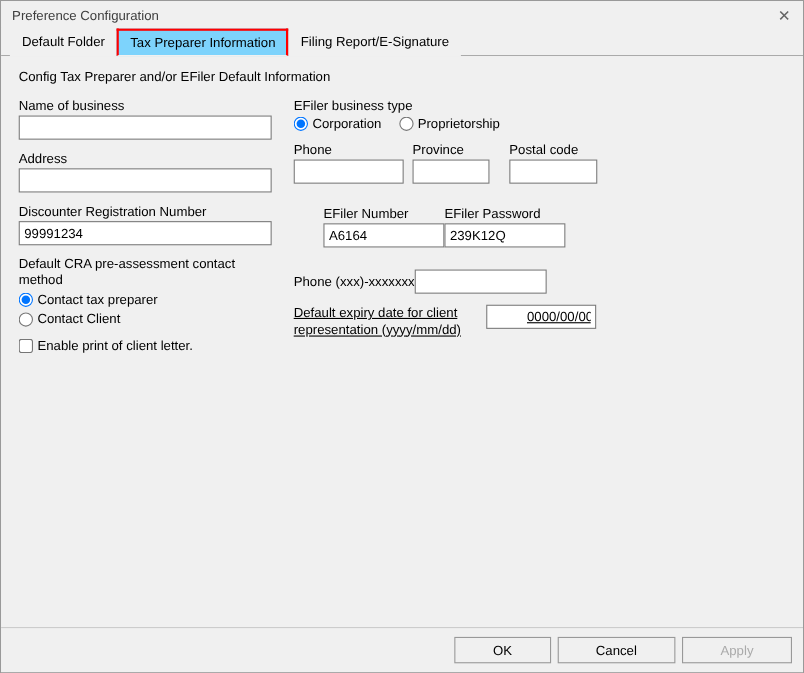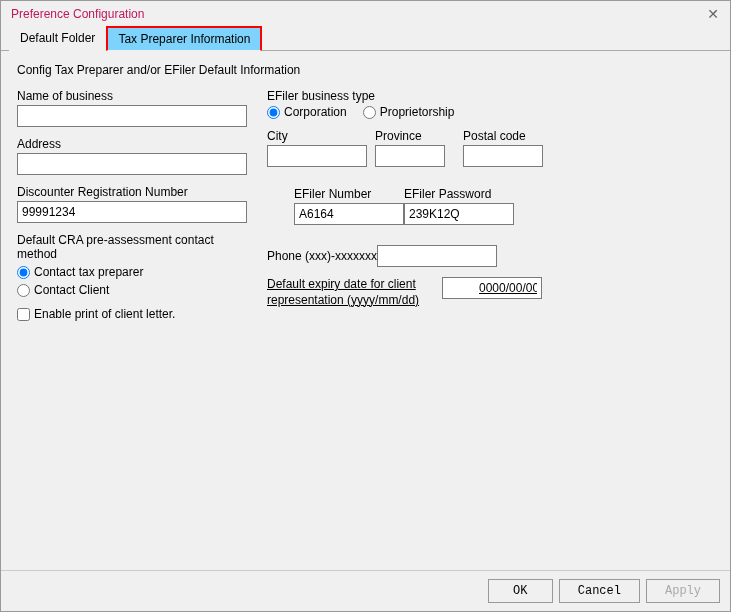--- a/index.html
+++ b/index.html
@@ -25,21 +25,21 @@
     .title-bar {
       background: #f0f0f0;
       padding: 6px 10px 4px 10px;
       display: flex;
       justify-content: space-between;
       align-items: center;
       border-bottom: none;
     }
     .title-bar-title {
       font-size: 12px;
-      color: #be185d;
+      color: #404040;
     }
     .close-btn {
       width: 14px;
       height: 14px;
       cursor: pointer;
       display: flex;
       align-items: center;
       justify-content: center;
       font-size: 14px;
       color: #666;
@@ -200,27 +200,27 @@
     }
     .bottom-bar {
       display: flex;
       justify-content: flex-end;
       padding: 8px 10px;
       gap: 6px;
       border-top: 1px solid #ccc;
       background: #f0f0f0;
     }
     .btn {
-      padding: 4px 18px;
+      padding: 4px 34px;
       font-size: 12px;
       cursor: pointer;
       background: #f0f0f0;
       border: 1px solid #999;
       min-width: 65px;
-      font-family: Liberation Mono, monospace;
+      font-family: Liberation Sans, sans-serif;
     }
     .btn.disabled {
       color: #aaa;
       cursor: default;
     }
   </style>
 </head>
 <body>
 
 <div class="window">
@@ -229,20 +229,23 @@
     <span class="title-bar-title">Preference Configuration</span>
     <span class="close-btn">✕</span>
   </div>
 
   <div class="tabs">
     <div class="tab">
       <span>Default Folder</span>
     </div>
     <div class="tab active">
       <span>Tax Preparer Information</span>
+    </div>
+    <div class="tab">
+      <span>Filing Report/E-Signature</span>
     </div>
   </div>
 
   <div class="content">
     <div class="section-title">Config Tax Preparer and/or EFiler Default Information</div>
 
     <div class="form-layout">
 
       <div class="form-left">
         <div class="field-group">
@@ -290,21 +293,21 @@
             </label>
             <label class="radio-item">
               <input type="radio" name="efiler-type" style="">
               <span>Proprietorship</span>
             </label>
           </div>
         </div>
 
         <div class="city-province-row">
           <div class="city-field field-group">
-            <label class="field-label">City</label>
+            <label class="field-label">Phone</label>
             <input type="text" value="" style="width: 100px;">
           </div>
           <div class="province-field field-group">
             <label class="field-label">Province</label>
             <input type="text" value="" style="width: 70px;">
           </div>
           <div class="postal-field field-group">
             <label class="field-label">Postal code</label>
             <input type="text" value="" style="width: 80px;">
           </div>

